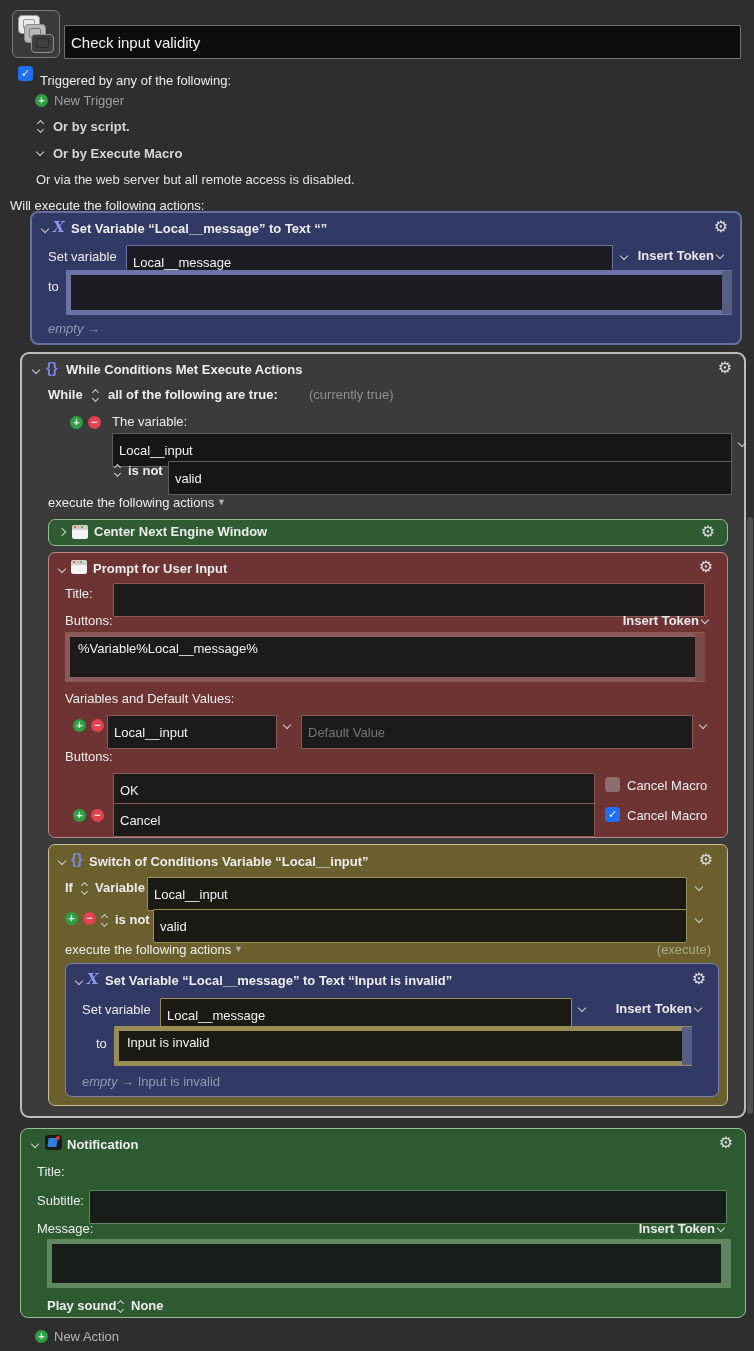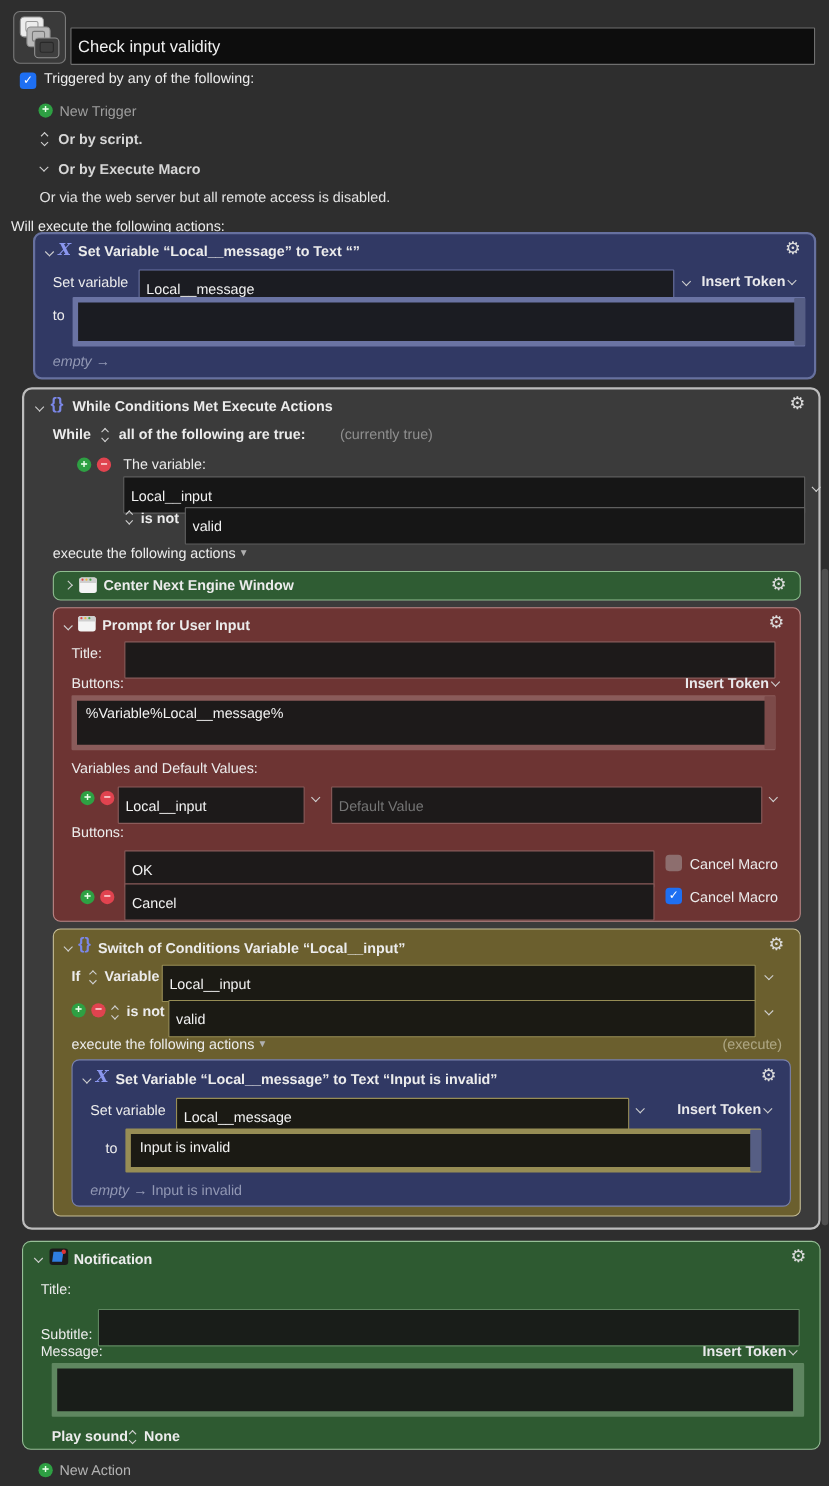--- a/index.html
+++ b/index.html
@@ -81,21 +81,21 @@
     <div class="k k2">
         <div class="face"></div>
       </div>
     <div class="k k3">
         <div class="face"></div>
       </div>
   </div>
   <input class="fld" style="left: 64px; top: 25px; width: 677px; height: 30px; font-size: 15px; background: rgb(13, 13, 13); border-color: rgb(111, 111, 111);" value="Check input validity">
 
   <div class="cb on abs" style="left:18px;top:66px">✓</div>
-  <div class="abs" style="left:40px;top:63px">Triggered by any of the following:</div>
+  <div class="abs" style="left:40px;top:73px">Triggered by any of the following:</div>
 
   <div class="plus" style="left:35px;top:94px">+</div>
   <div class="abs" style="left:54px;top:93px;color:#9e9e9e">New Trigger</div>
 
   <div class="ud" style="left:37px;top:120px"></div>
   <div class="abs b" style="left:53px;top:119px;color:#d6d6d6">Or by script.</div>
 
   <div class="cv" style="left:36px;top:149px"></div>
   <div class="abs b" style="left:53px;top:146px;color:#d6d6d6">Or by Execute Macro</div>
 
@@ -251,21 +251,21 @@
   <div class="sbthumb"></div>
 
   <div class="box ongreen" style="left:20px;top:1128px;width:726px;height:190px;background:#2e5a31;border:1.5px solid #96bf97;border-radius:8px">
     <div class="cv" style="left:10px;top:12px"></div>
     <div class="nicon" style="left:24px;top:6px"></div>
     <div class="abs sb" style="left:46px;top:8px">Notification</div>
     <div class="gear" style="right:12px;top:6px">⚙</div>
 
     <div class="abs" style="left:16px;top:35px">Title:</div>
 
-    <div class="abs" style="left:16px;top:76px">Subtitle:</div>
+    <div class="abs" style="left:16px;top:64px">Subtitle:</div>
     <input class="fld" style="left: 68px; top: 61px; width: 638px; height: 21px;" value="">
 
     <div class="abs" style="left:16px;top:92px">Message:</div>
     <div class="ticon" style="right:18px;top:92px">
       <span>Insert Token</span><span class="tc"></span>
     </div>
 
     <textarea class="ta" style="left: 26px; top: 110px; width: 684px; height: 49px;"></textarea>
     <div class="strip" style="left:700px;top:111px;height:47px;background:#5e8560"></div>
 

